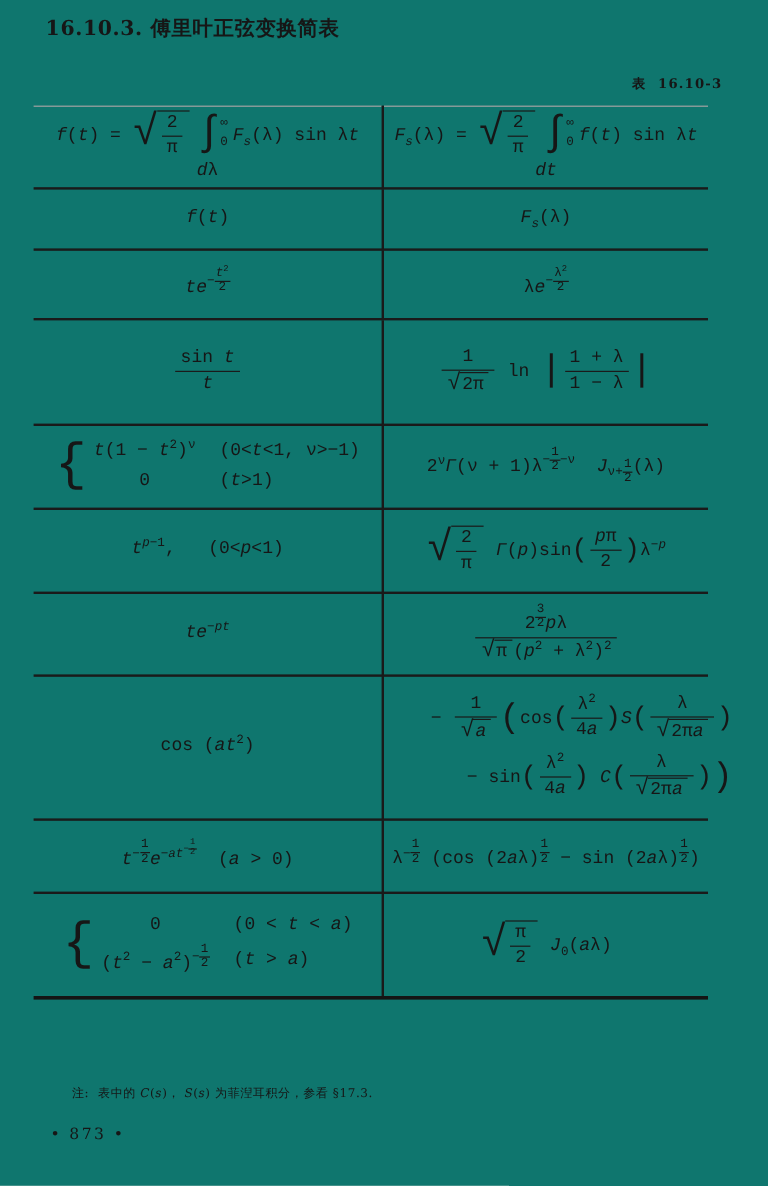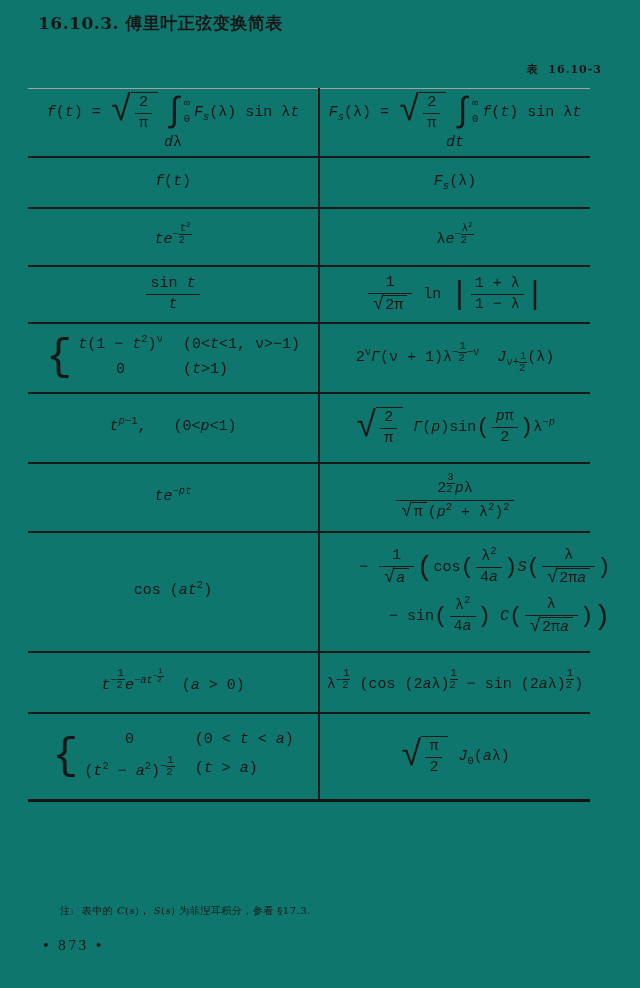--- a/index.html
+++ b/index.html
@@ -39,21 +39,21 @@
   }
   .page-number{
     position:absolute;left:42px;top:938px;font-size:13px;letter-spacing:2px;
   }
   
   i{font-style:italic;}
   sup,sub{font-size:70%;line-height:0;}
   .fr{display:inline-block;vertical-align:middle;text-align:center;line-height:1.2;margin:0 2px;}
   .fr > .n{display:block;border-bottom:1.5px solid #1a1a1a;padding:0 4px 1px;}
   .fr > .d{display:block;padding:1px 4px 0;}
-  .sf{display:inline-block;text-align:left;line-height:1.05;vertical-align:middle;}
+  .sf{display:inline-block;text-align:center;line-height:1.05;vertical-align:middle;}
   .sf > .n{display:block;border-bottom:1px solid #1a1a1a;padding:0 1px;}
   .sf > .d{display:block;}
   .sq{display:inline-flex;align-items:flex-start;vertical-align:middle;white-space:nowrap;margin:0 1px;}
   .sq > .r{font-size:1.25em;line-height:1;margin-right:-1px;font-style:normal;}
   .sq > .v{border-top:1.5px solid #1a1a1a;padding:1px 4px 0 2px;}
   .sq.t{align-items:center;}
   .sq.t > .r{font-size:2.35em;line-height:0.95;}
   .itg{display:inline-flex;vertical-align:middle;margin:0 4px 0 5px;align-items:center;}
   .itg > .s{font-size:2.3em;line-height:1;}
   .itg > .lims{display:flex;flex-direction:column;justify-content:space-between;align-self:stretch;
@@ -104,21 +104,21 @@
             </span><i>f</i>(<i>t</i>) sin λ<i>t</i> <i>dt</i></td>
     </tr>
     <tr style="height:51px">
       <td class="c1"><i>f</i>(<i>t</i>)</td>
       <td><i>F</i><sub><i>s</i></sub>(λ)</td>
     </tr>
     <tr style="height:58px">
       <td class="c1"><i>te</i><sup>−<span class="sf"><span class="n"><i>t</i><sup>2</sup></span><span class="d">2</span></span></sup></td>
       <td>λ<i>e</i><sup>−<span class="sf"><span class="n">λ<sup>2</sup></span><span class="d">2</span></span></sup></td>
     </tr>
-    <tr style="height:57px">
+    <tr style="height:88px">
       <td class="c1"><span class="fr"><span class="n">sin <i>t</i></span><span class="d"><i>t</i></span></span></td>
       <td><span class="fr"><span class="n">1</span><span class="d"><span class="sq">
                   <span class="r">√</span>
                   <span class="v">2π</span>
                 </span></span></span> ln <span class="ab">|</span><span class="fr"><span class="n">1 + λ</span><span class="d">1 − λ</span></span><span class="ab">|</span></td>
     </tr>
     <tr style="height:70px">
       <td class="c1"><span class="cs">
               <span class="br">{</span>
               <span class="rows">

